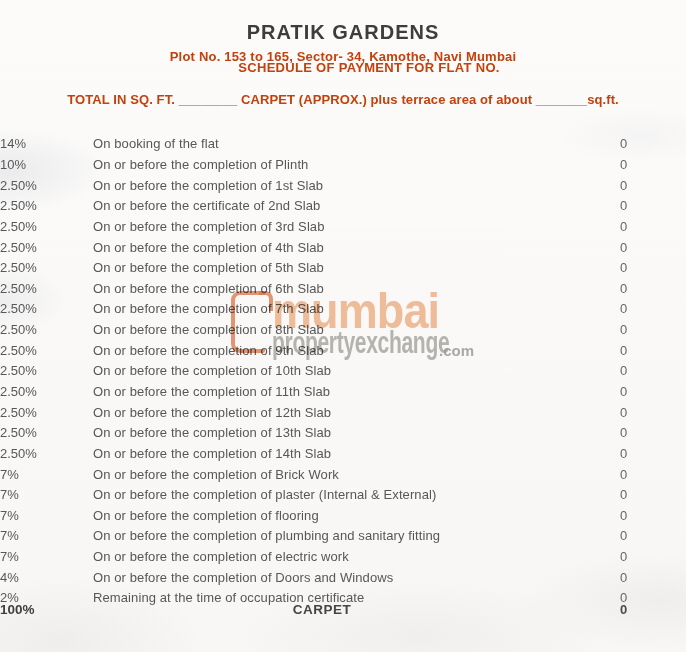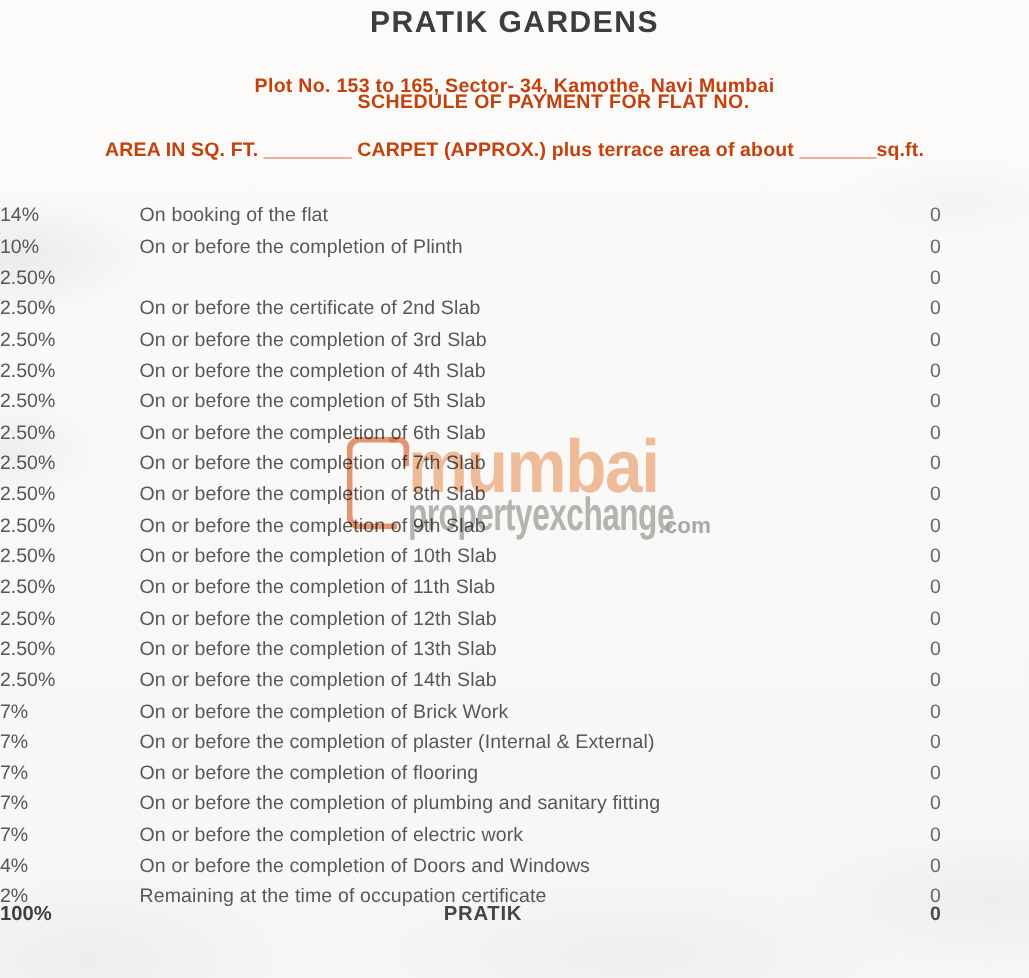--- a/index.html
+++ b/index.html
@@ -16,21 +16,21 @@
     background:
       radial-gradient(140px 60px at 8px 170px, rgba(170,172,188,0.20), rgba(170,172,188,0) 70%),
       radial-gradient(90px 50px at 4px 300px, rgba(170,172,188,0.14), rgba(170,172,188,0) 70%),
       radial-gradient(200px 90px at 60px 640px, rgba(160,160,170,0.10), rgba(160,160,170,0) 70%),
       radial-gradient(260px 80px at 420px 636px, rgba(160,160,170,0.09), rgba(160,160,170,0) 70%),
       radial-gradient(200px 70px at 660px 600px, rgba(160,160,170,0.10), rgba(160,160,170,0) 70%),
       radial-gradient(120px 40px at 640px 135px, rgba(170,170,180,0.08), rgba(170,170,180,0) 70%),
       linear-gradient(180deg, rgba(250,249,247,0) 0%, rgba(243,242,239,0.5) 96%);
   }
   .hdr{position:absolute;left:0;width:100%;text-align:center;color:#c2410c;font-weight:bold;}
-  .title{top:4px;font-size:20px;letter-spacing:1px;color:#3d3d3d;}
+  .title{top:21px;font-size:20px;letter-spacing:1px;color:#3d3d3d;}
   .address{top:49px;font-size:13px;letter-spacing:0.2px;}
   .sched-head{top:60px;font-size:13px;letter-spacing:0.3px;padding-left:26px;}
   .area-line{top:92px;font-size:13px;letter-spacing:0.1px;}
 
   .rows{position:absolute;left:0;top:133px;width:686px;}
   .row{position:relative;height:20.65px;}
   .pct{
     position:absolute;left:0;top:50%;transform:translateY(-50%);
     width:78px;text-align:left;font-size:13px;color:#575757;
   }
@@ -88,37 +88,38 @@
 </style>
 </head>
 <body>
 
 <div class="page">
   <div class="scan-noise"></div>
 
   <div class="hdr title">PRATIK GARDENS</div>
   <div class="hdr address">Plot No. 153 to 165, Sector- 34, Kamothe, Navi Mumbai</div>
   <div class="hdr sched-head">SCHEDULE OF PAYMENT FOR FLAT NO.</div>
-  <div class="hdr area-line">AREA IN SQ. FT. ________ CARPET (APPROX.) plus terrace area of about _______sq.ft.</div>
+  <div class="hdr area-line">TOTAL IN SQ. FT. ________ CARPET (APPROX.) plus terrace area of about _______sq.ft.</div>
 
   <div class="rows">
     <div class="row">
       <span class="pct">14%</span>
       <span class="desc">On booking of the flat</span>
       <span class="val">0</span>
     </div>
 
     <div class="row">
       <span class="pct">10%</span>
       <span class="desc">On or before the completion of Plinth</span>
       <span class="val">0</span>
     </div>
 
     <div class="row">
       <span class="pct">2.50%</span>
+      <span class="desc">On or before the completion of 1st Slab</span>
       <span class="val">0</span>
     </div>
 
     <div class="row">
       <span class="pct">2.50%</span>
       <span class="desc">On or before the certificate of 2nd Slab</span>
       <span class="val">0</span>
     </div>
 
     <div class="row">
@@ -231,21 +232,21 @@
 
     <div class="row">
       <span class="pct">2%</span>
       <span class="desc">Remaining at the time of occupation certificate</span>
       <span class="val">0</span>
     </div>
   </div>
 
   <div class="total-row">
     <span class="pct">100%</span>
-    <span class="total-label">PRATIK</span>
+    <span class="total-label">CARPET</span>
     <span class="val">0</span>
   </div>
 
   <div class="watermark">
     <div class="wm-logo"></div>
     <div class="wm-line1">mumbai</div>
     <div class="wm-line2">propertyexchange</div>
     <div class="wm-suffix">.com</div>
   </div>
 </div>

